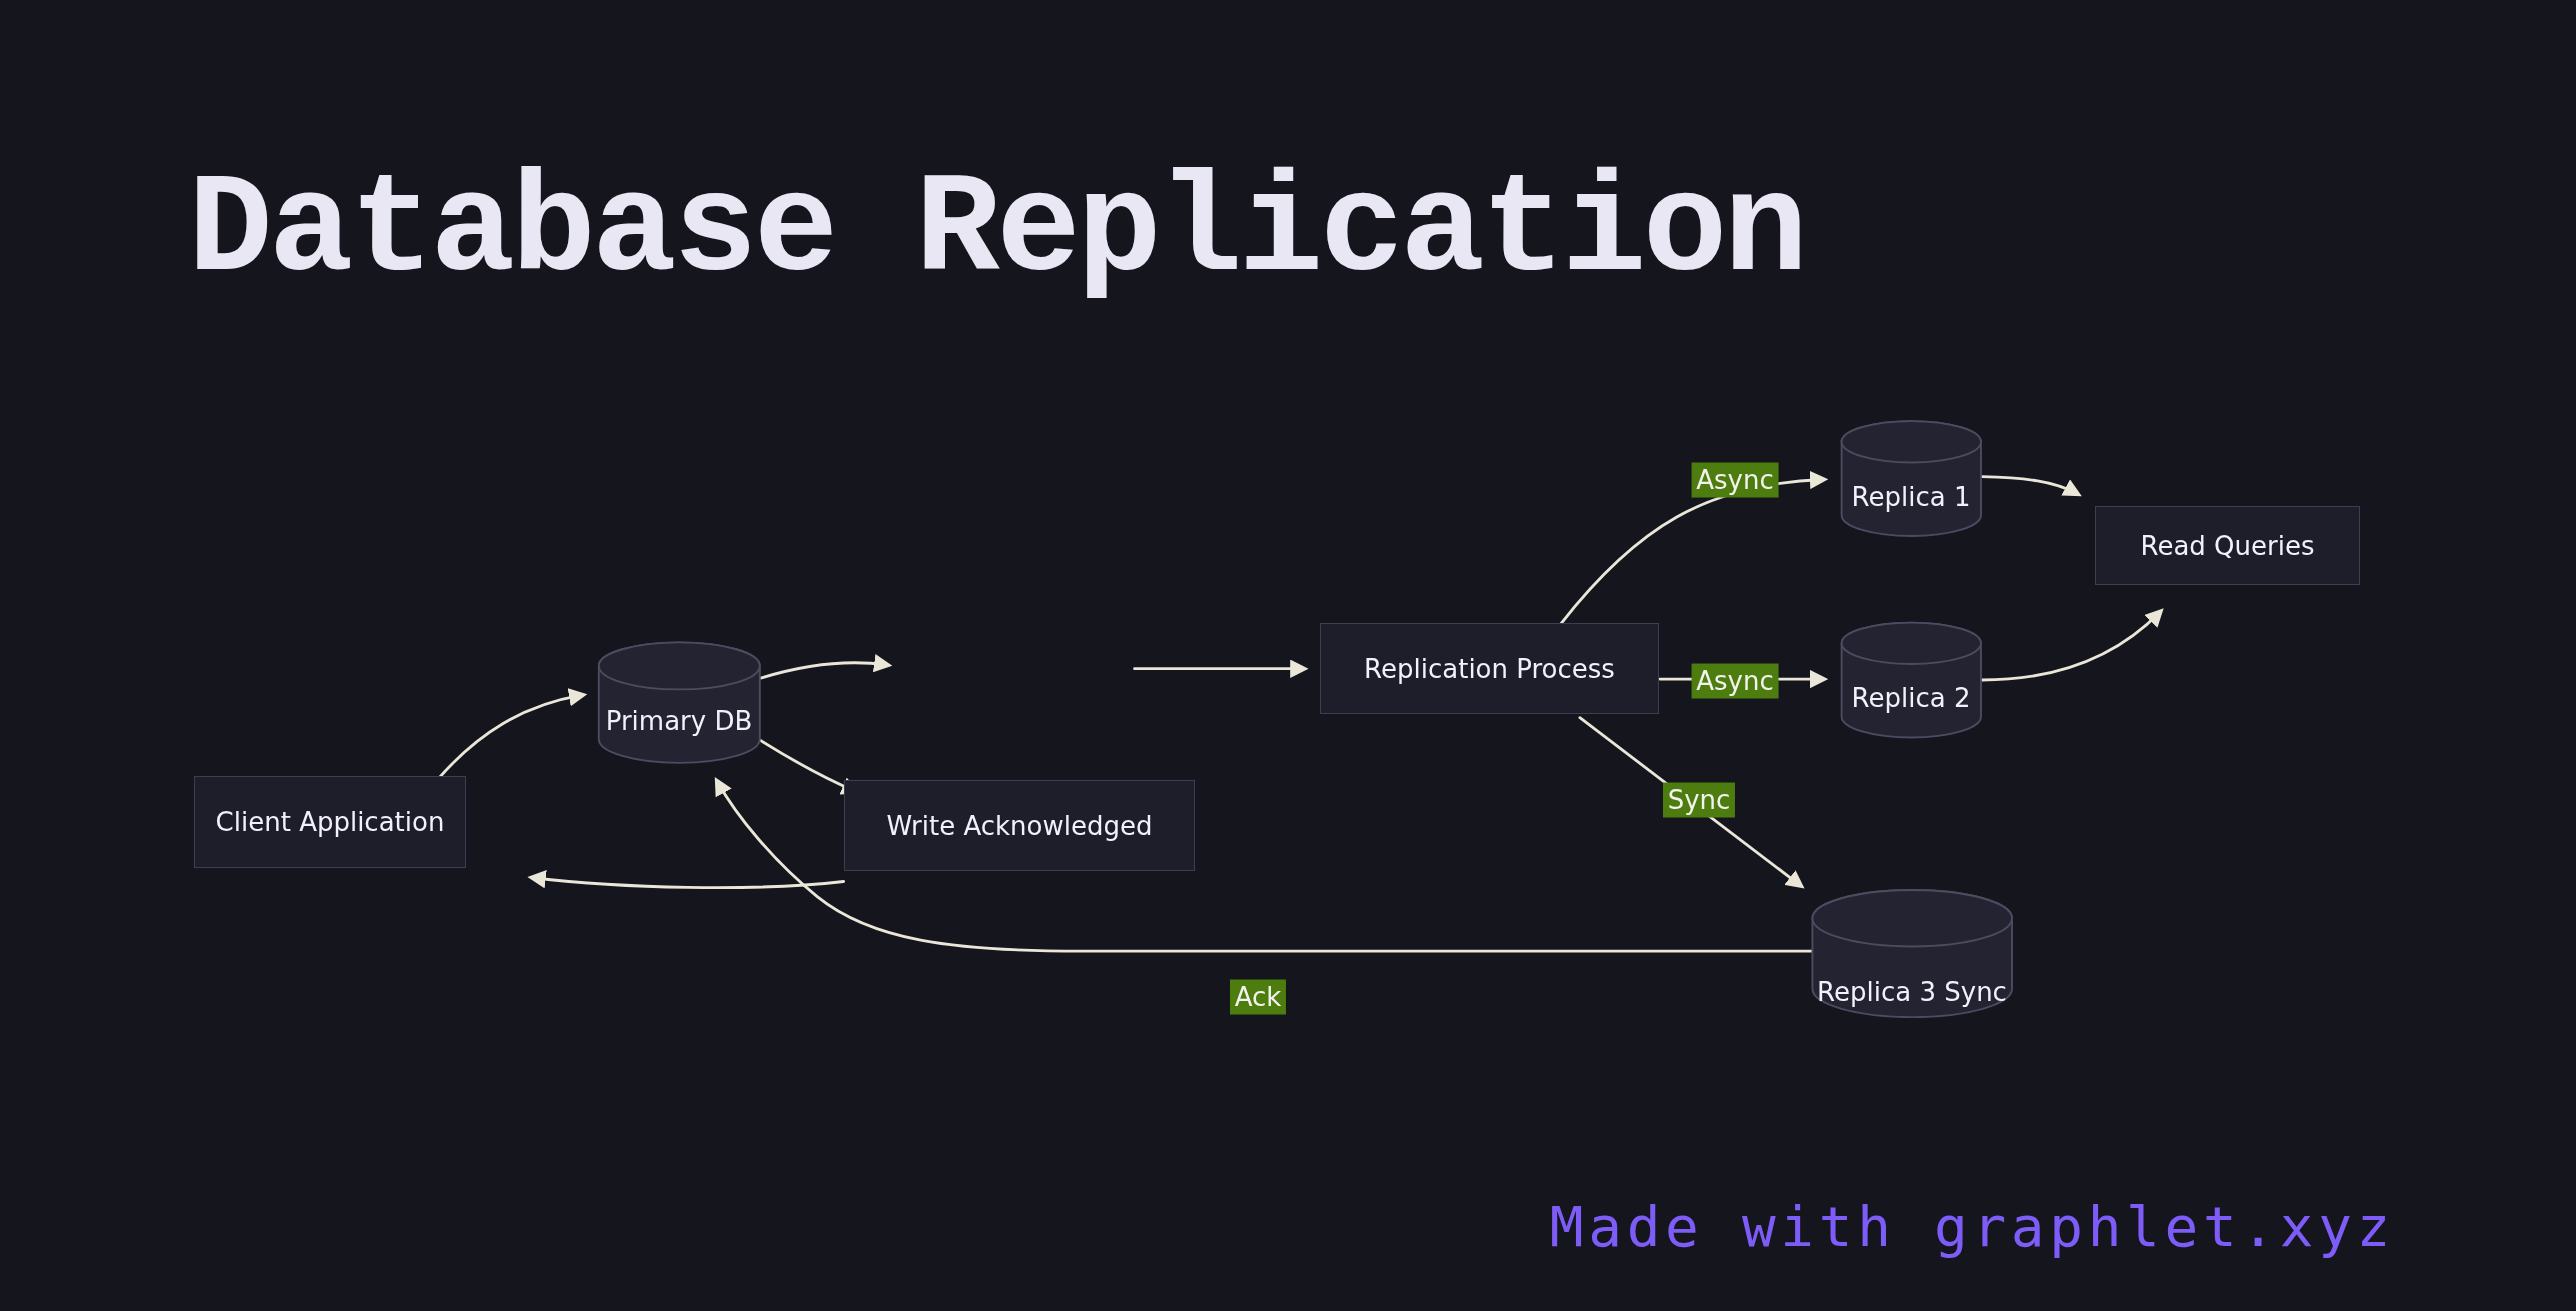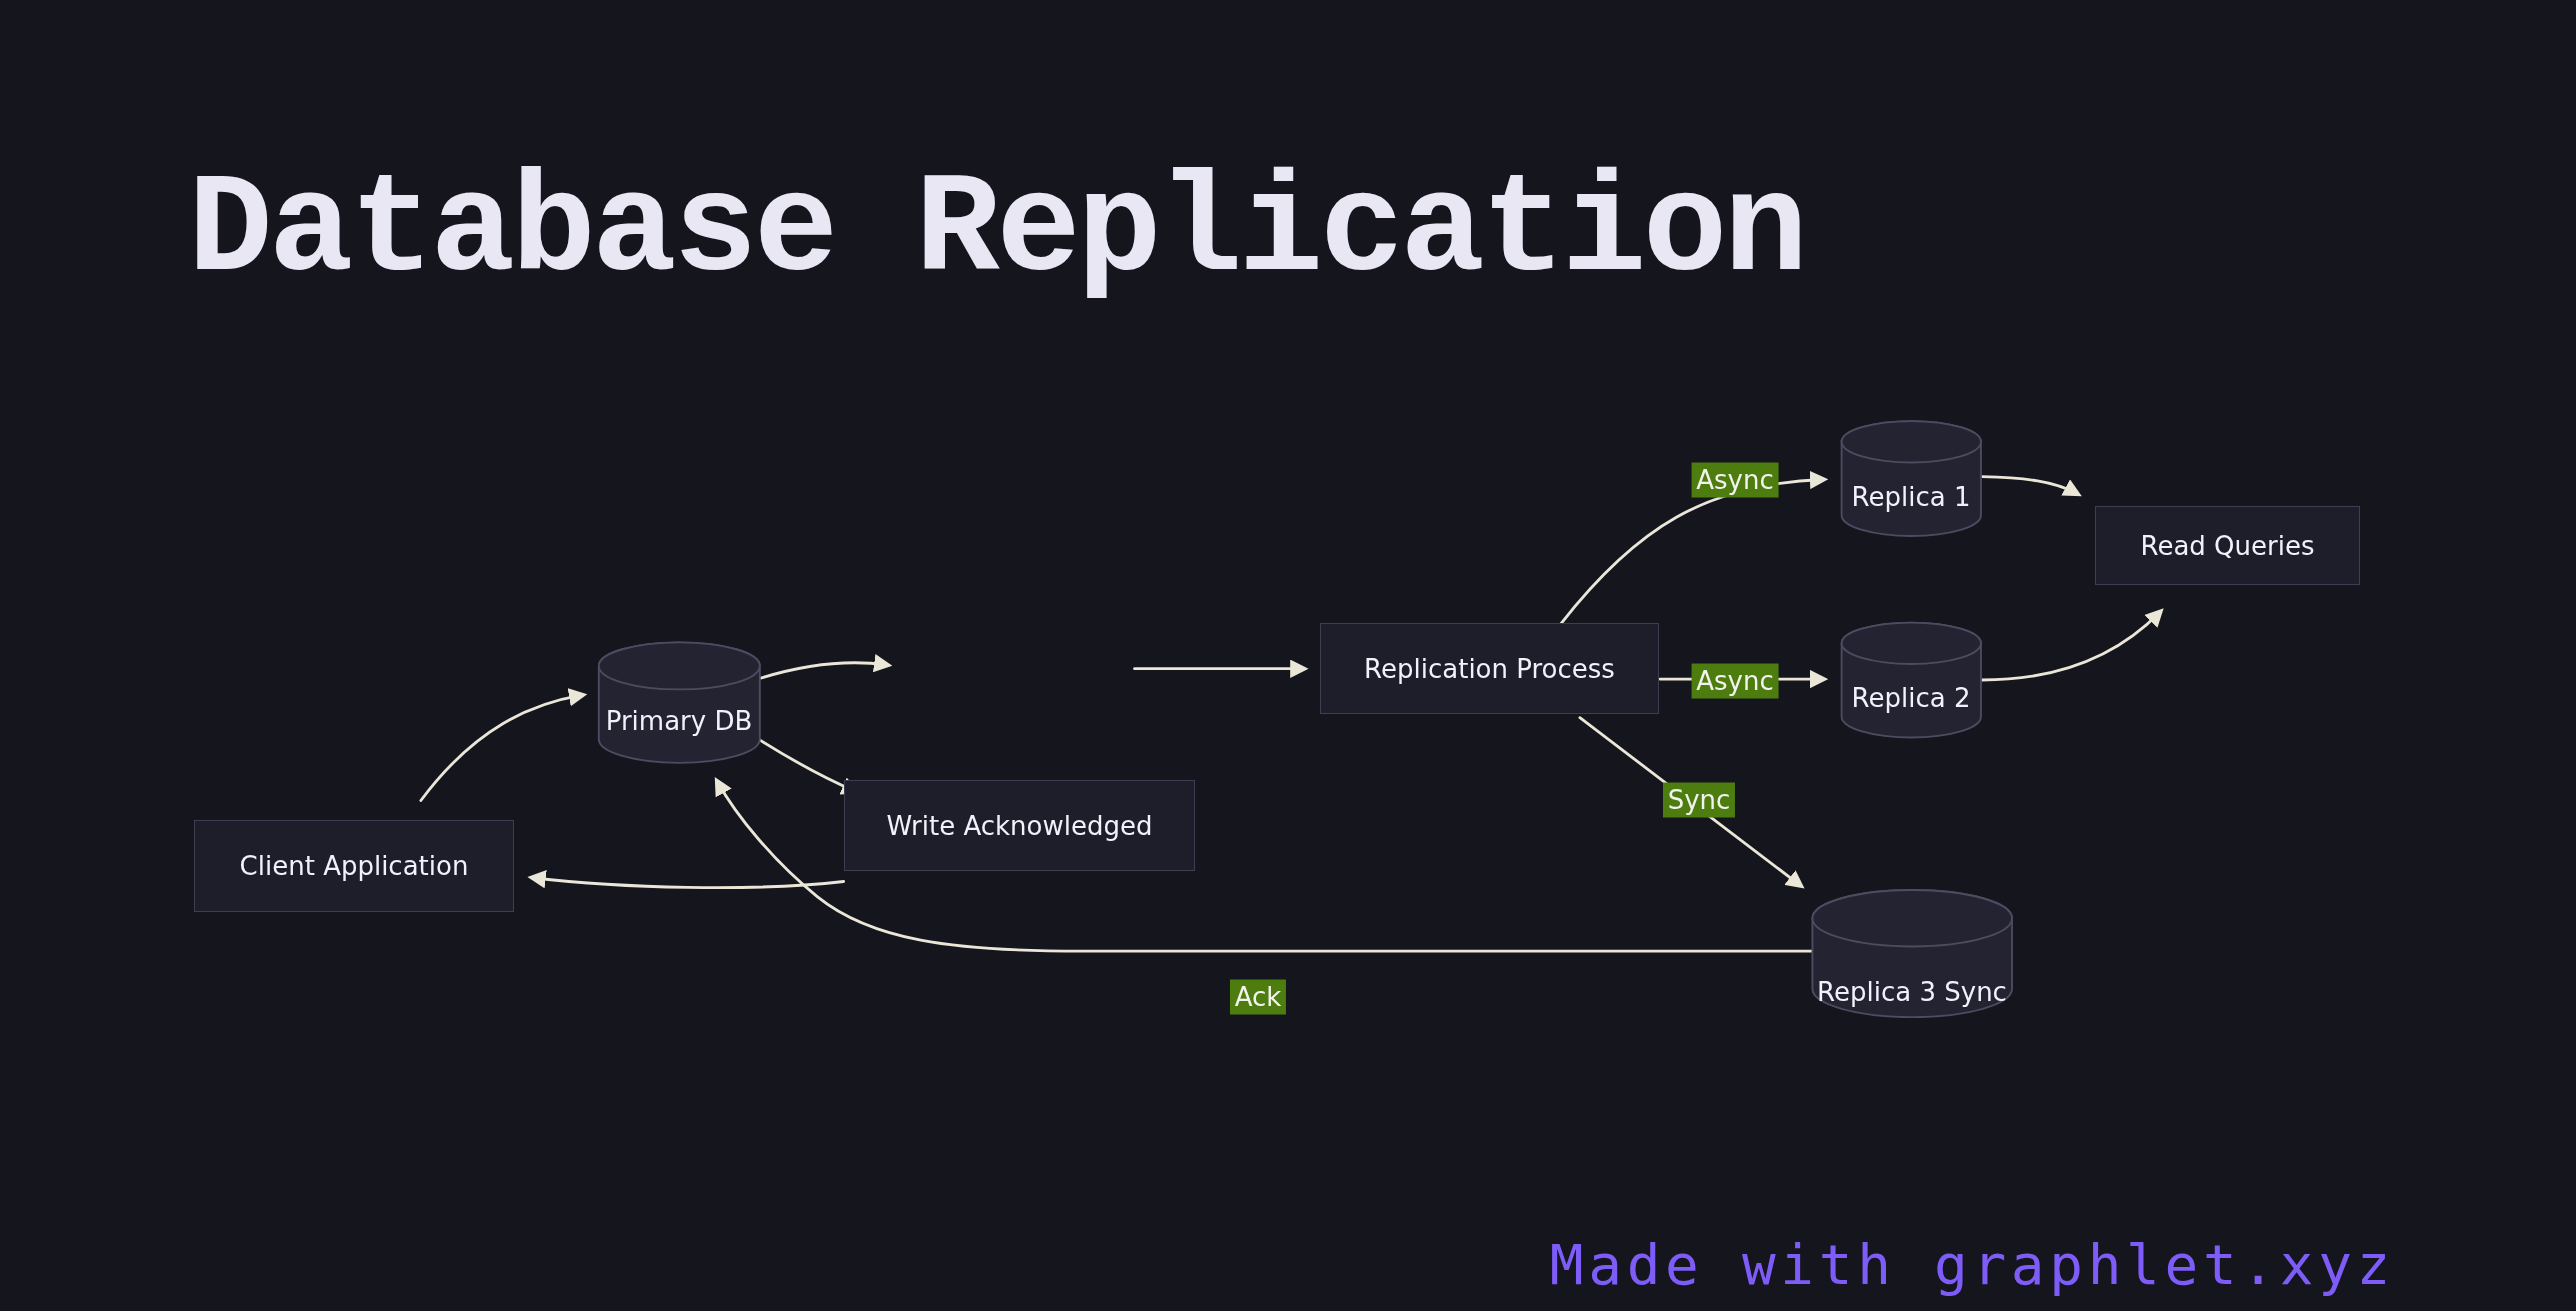--- a/index.html
+++ b/index.html
@@ -52,21 +52,20 @@
     white-space:nowrap;
   }
   .footer{
     position:absolute;
     right:181px;top:1194px;
     font-family:"DejaVu Sans Mono",monospace;
     font-size:56px;
     letter-spacing:4.7px;
     color:#7d5cf8;
     white-space:nowrap;
-    margin-top:38px;
   }
 </style>
 </head>
 <body>
 
 <div class="canvas">
 
   <div class="title">Database Replication</div>
 
   <svg class="edges" width="2576" height="1312" viewBox="0 0 2736 1393">
@@ -102,21 +101,21 @@
       <path class="cyl-body" d="M 1956,683 A 74,22 0 0 1 2104,683 L 2104,761 A 74,22 0 0 1 1956,761 Z"></path>
       <ellipse class="cyl-body" cx="2030" cy="683" rx="74" ry="22"></ellipse>
     </g>
 
     <g>
       <path class="cyl-body" d="M 1925,975 A 106,30 0 0 1 2137,975 L 2137,1050 A 106,30 0 0 1 1925,1050 Z"></path>
       <ellipse class="cyl-body" cx="2031" cy="975" rx="106" ry="30"></ellipse>
     </g>
   </svg>
 
-  <div class="node-box" style="left:194px;top:820px;width:320px;height:92px;">
+  <div class="node-box" style="left:194px;top:776px;width:272px;height:92px;">
     <span>Client Application</span>
   </div>
   <div class="node-box" style="left:844px;top:780px;width:351px;height:91px;">
     <span>Write Acknowledged</span>
   </div>
   <div class="node-box" style="left:1320px;top:623px;width:339px;height:91px;">
     <span>Replication Process</span>
   </div>
   <div class="node-box" style="left:2095px;top:506px;width:265px;height:79px;">
     <span>Read Queries</span>

